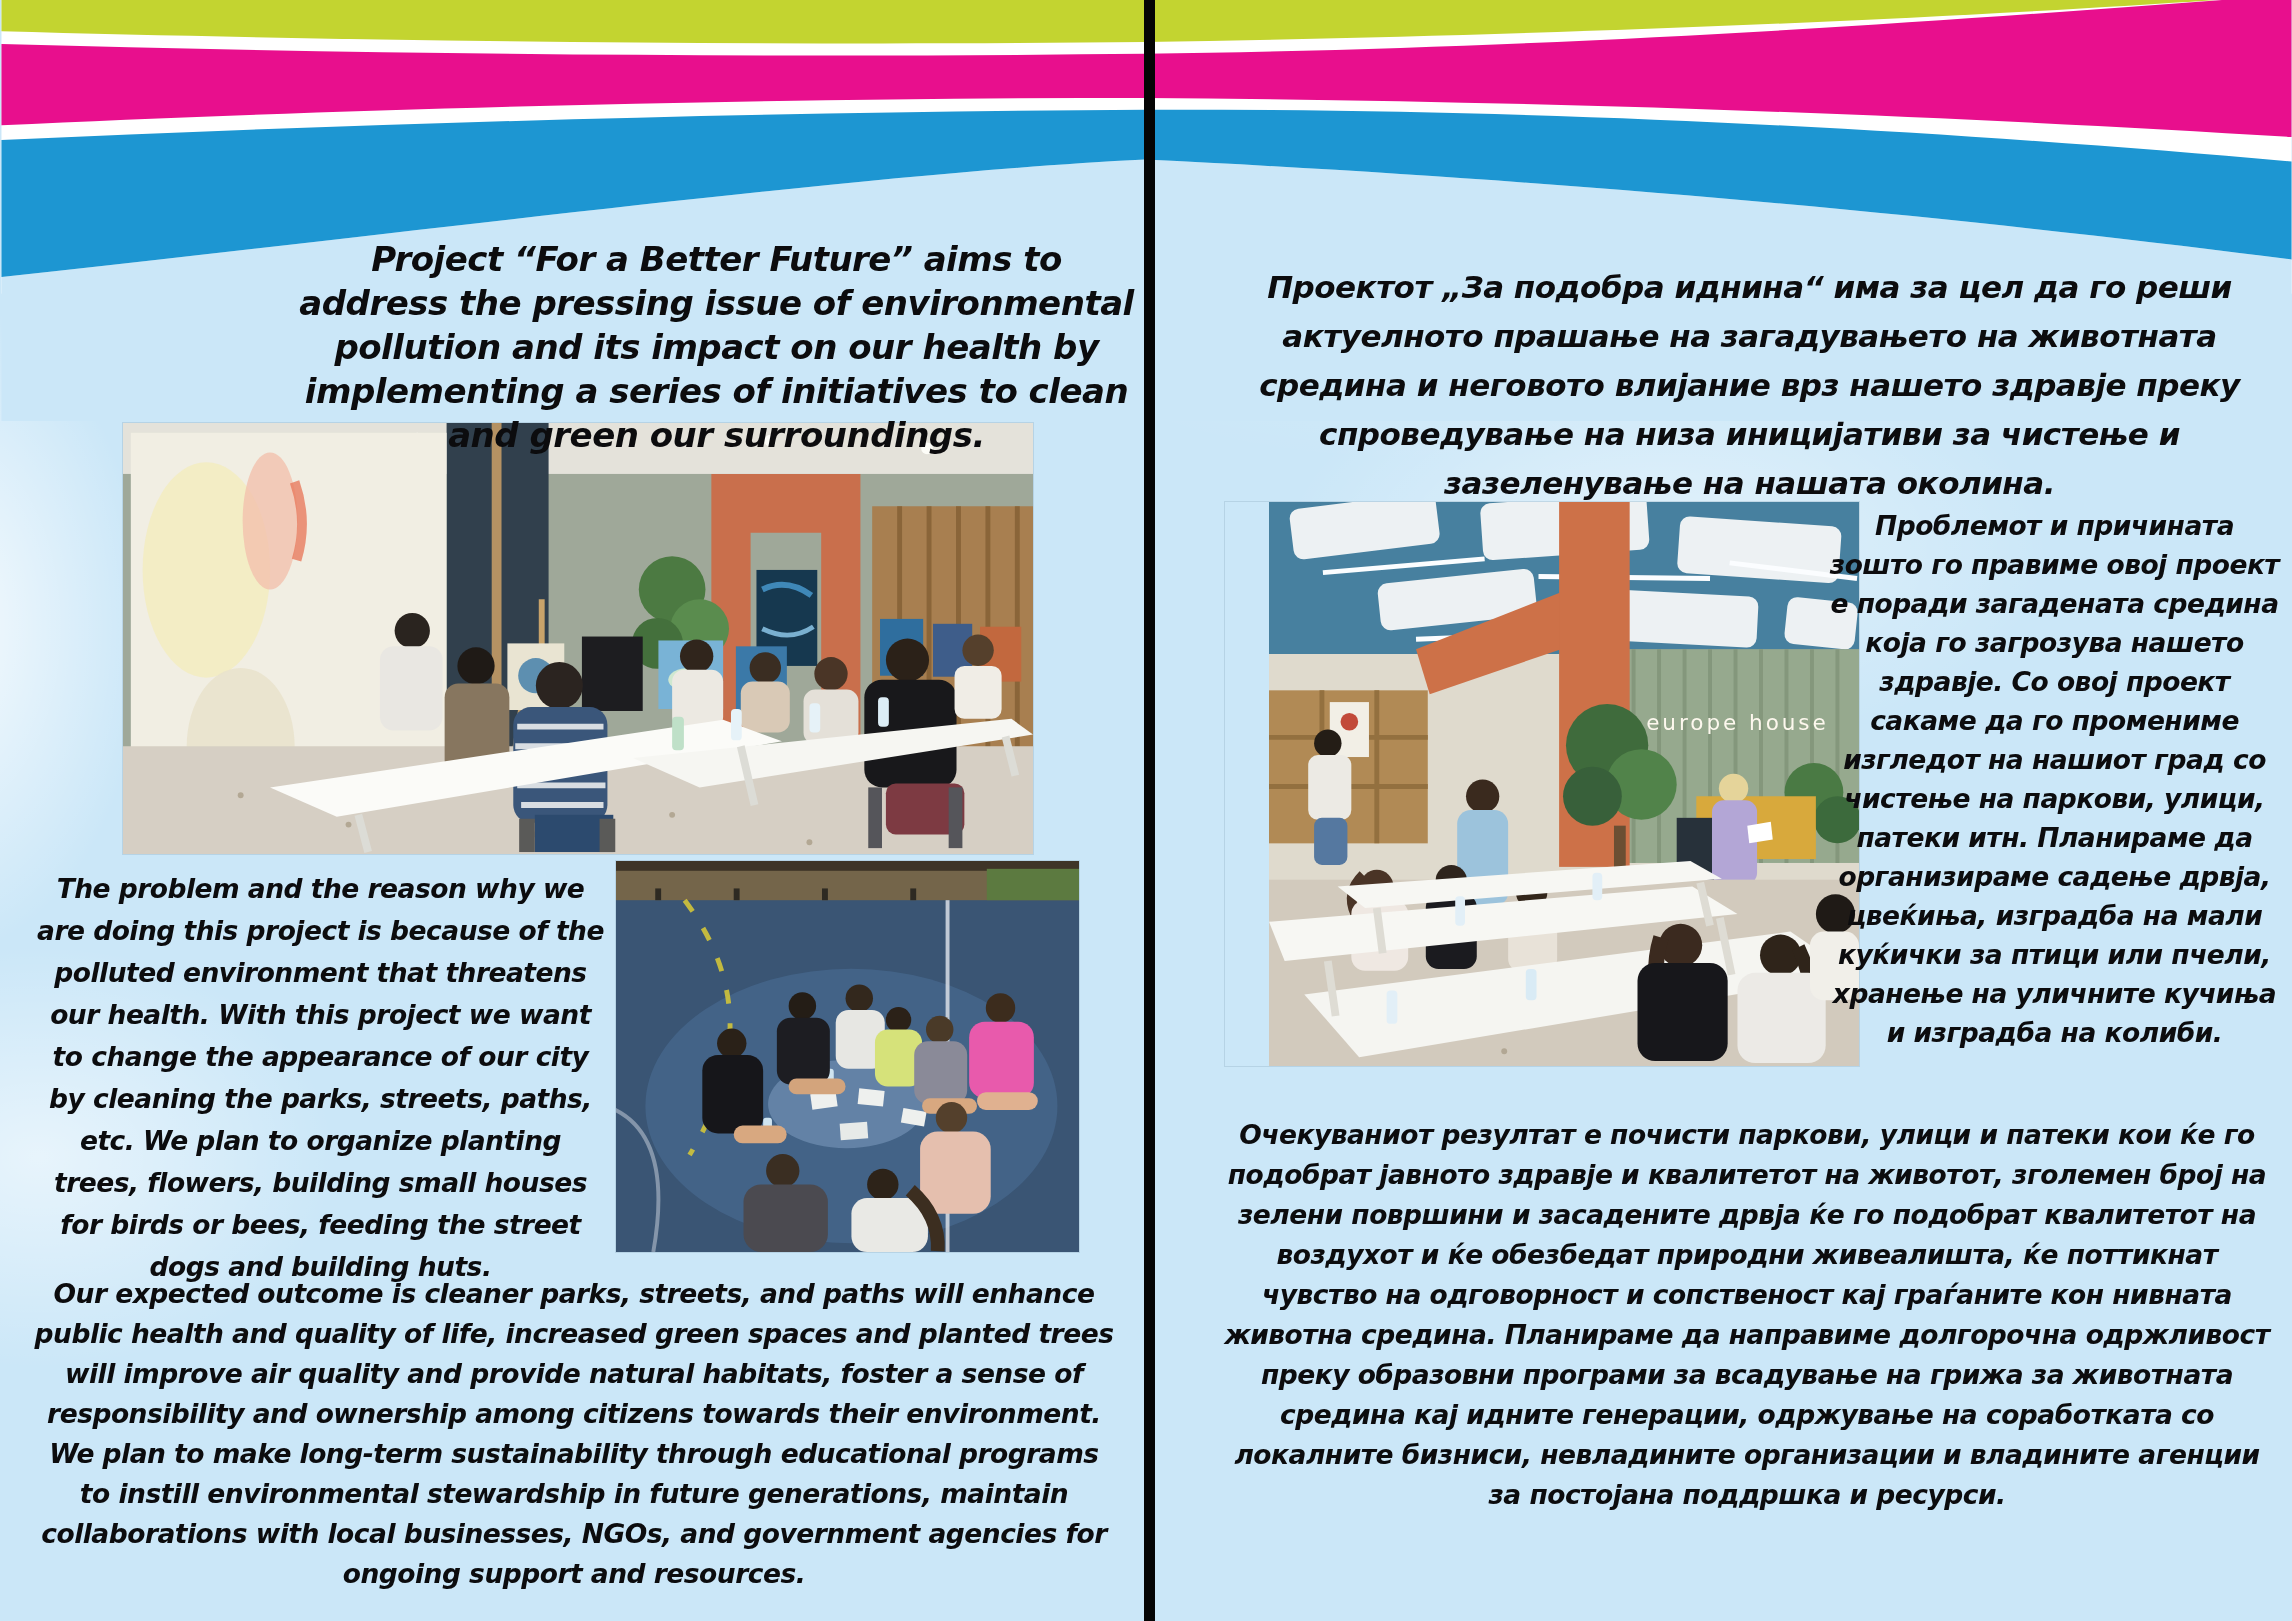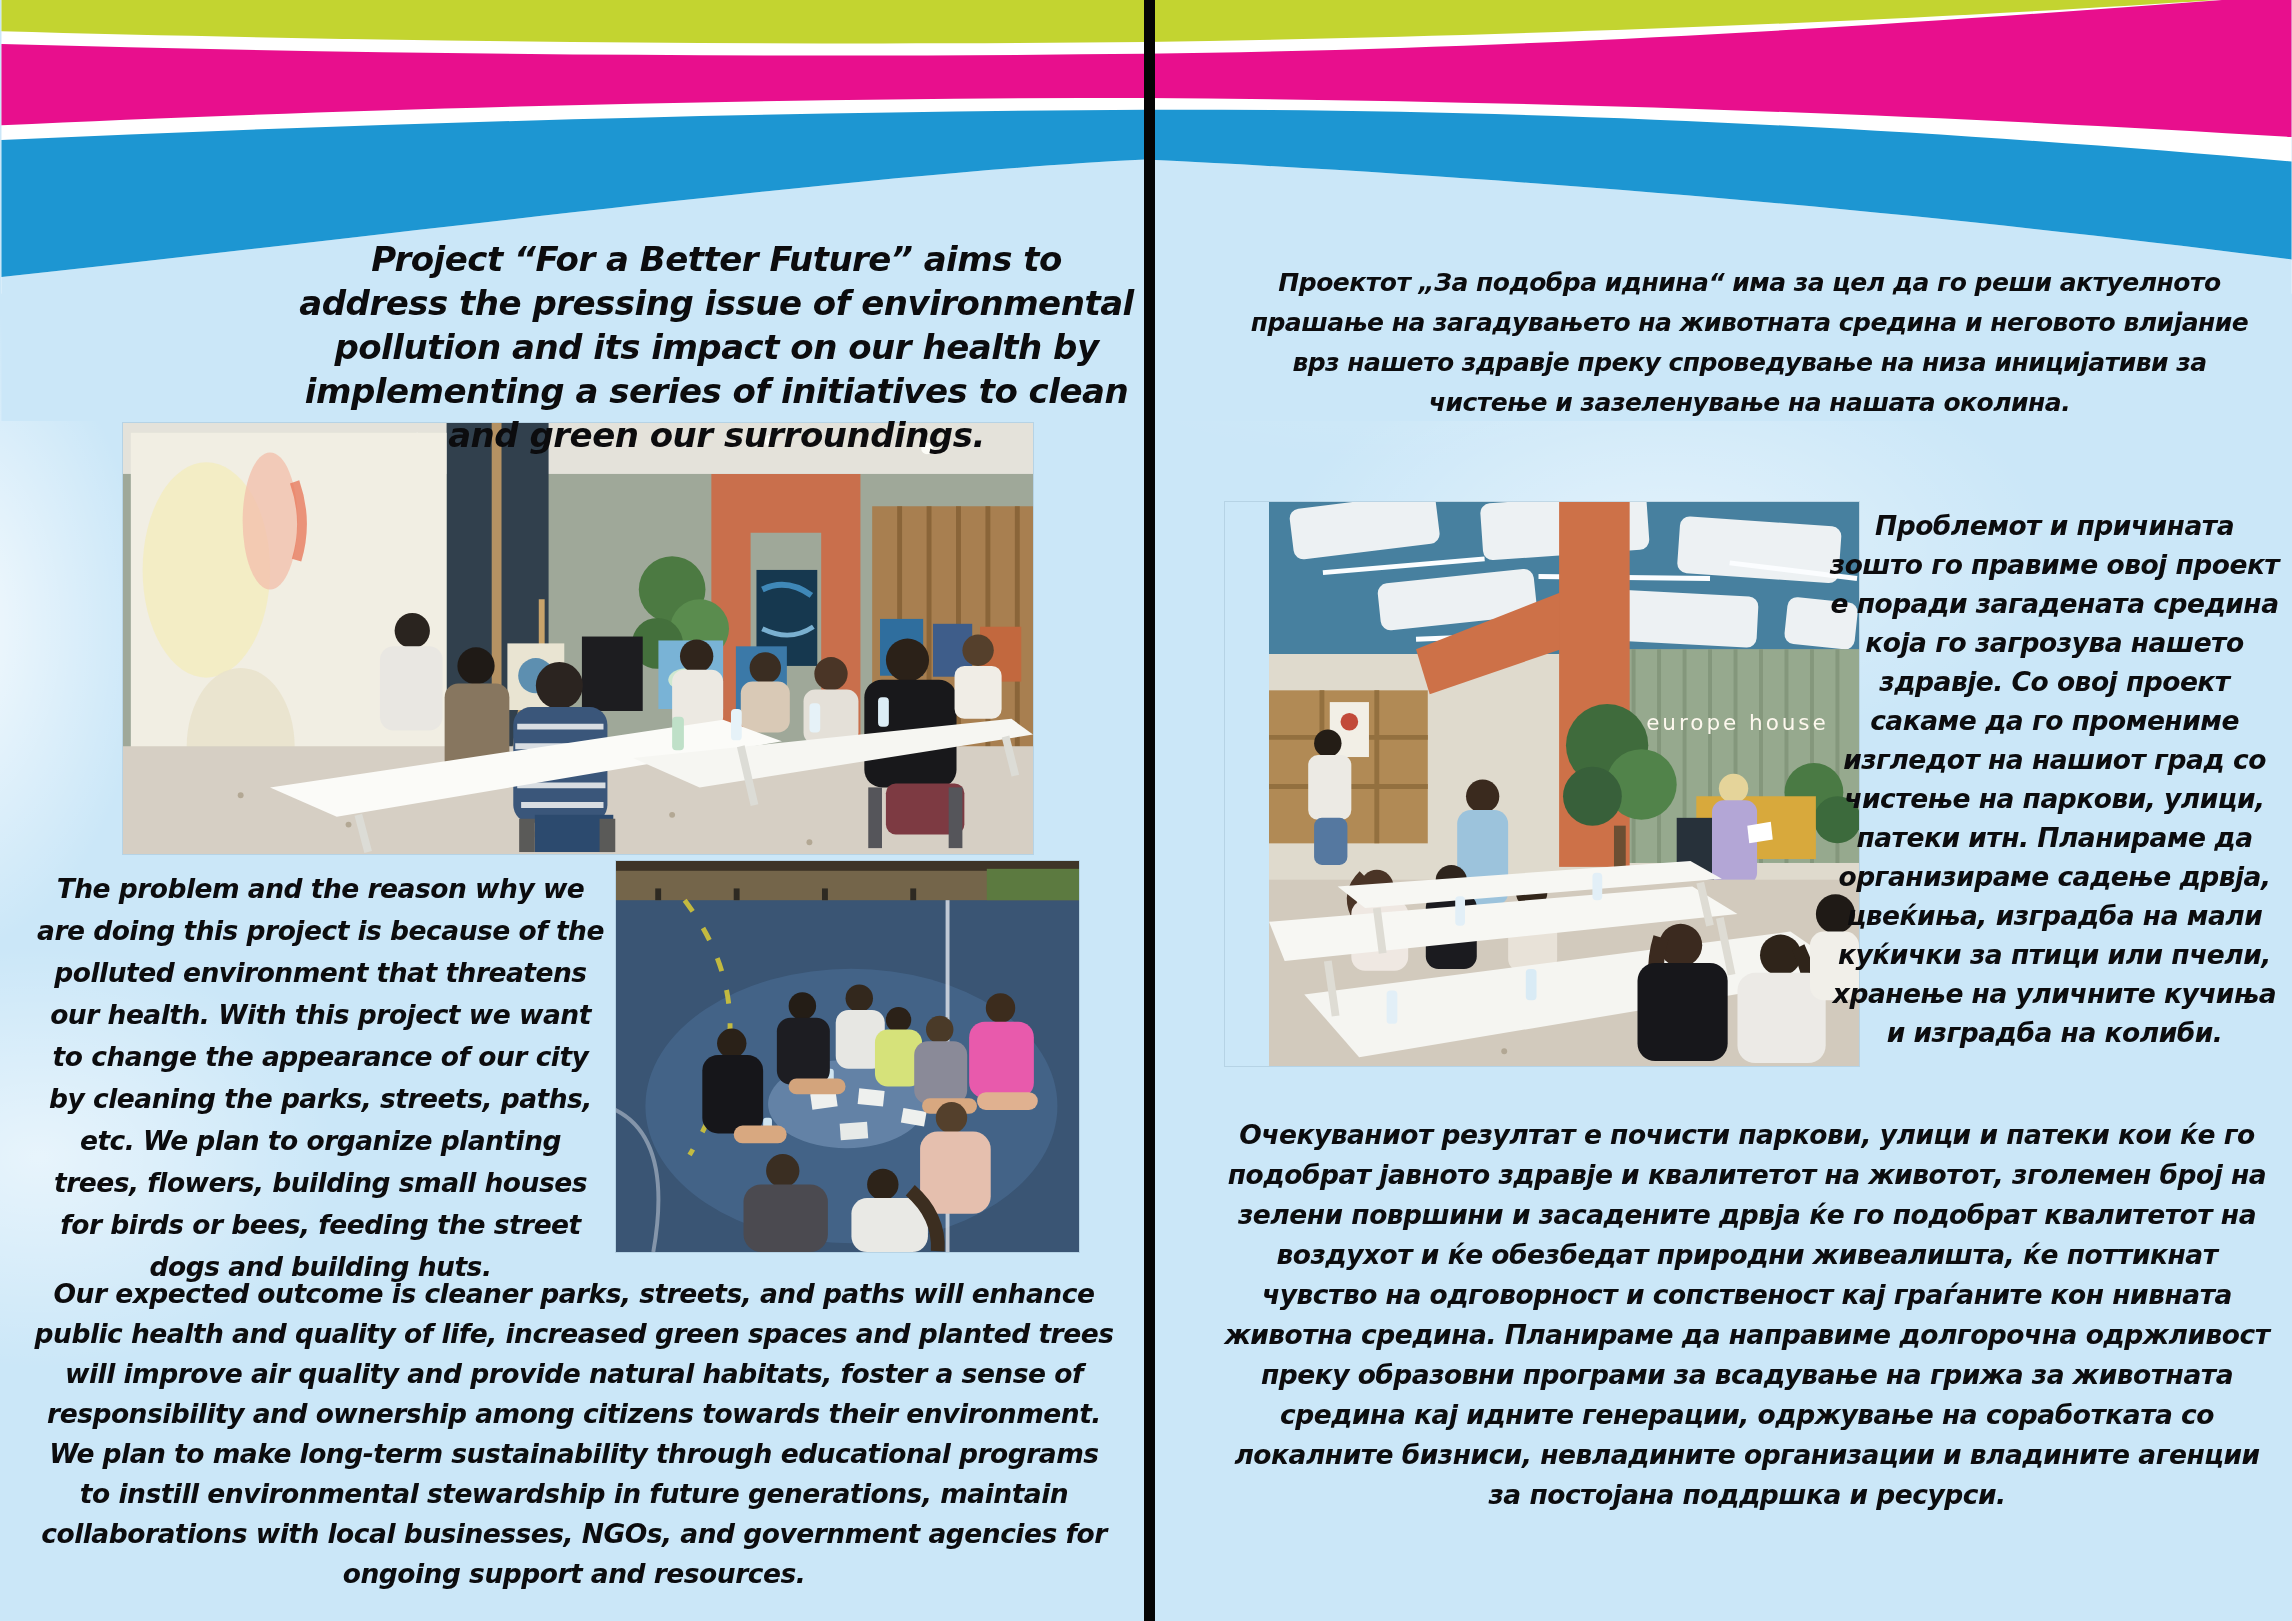--- a/index.html
+++ b/index.html
@@ -207,21 +207,21 @@
       </g>
       <g>
         <circle cx="170" cy="316" r="17" fill="#3a2e22"></circle>
           <rect x="130" y="330" width="86" height="69" rx="18" fill="#4b4a50"></rect>
       </g>
     </svg>
   </div>
 
   <div class="para" style="left:34px;top:1274px;width:1080px;font-size:26.5px;line-height:40px;">Our expected outcome is cleaner parks, streets, and paths will enhance public health and quality of life, increased green spaces and planted trees will improve air quality and provide natural habitats, foster a sense of responsibility and ownership among citizens towards their environment. We plan to make long-term sustainability through educational programs to instill environmental stewardship in future generations, maintain collaborations with local businesses, NGOs, and government agencies for ongoing support and resources.</div>
 
-  <div class="para" style="left:1233px;top:263px;width:1033px;font-size:25px;line-height:40px;">Проектот „За подобра иднина“ има за цел да го реши актуелното прашање на загадувањето на животната средина и неговото влијание врз нашето здравје преку спроведување на низа иницијативи за чистење и зазеленување на нашата околина.</div>
+  <div class="para" style="left:1233px;top:263px;width:1033px;font-size:31px;line-height:49px;">Проектот „За подобра иднина“ има за цел да го реши актуелното прашање на загадувањето на животната средина и неговото влијание врз нашето здравје преку спроведување на низа иницијативи за чистење и зазеленување на нашата околина.</div>
 
   <div class="photo" style="left:1225px;top:502px;width:590px;height:564px;padding-left:44px;">
     <svg viewBox="0 0 602 575" preserveAspectRatio="none">
       <rect width="602" height="575" fill="#e3ded2"></rect>
 
       <rect width="602" height="155" fill="#47809f"></rect>
       <g fill="#edf1f3">
         <rect x="20" y="8" width="150" height="52" rx="10" transform="rotate(-7 20 8)"></rect>
         <rect x="215" y="2" width="170" height="58" rx="10" transform="rotate(-4 215 2)"></rect>
         <rect x="420" y="14" width="165" height="58" rx="10" transform="rotate(4 420 14)"></rect>

